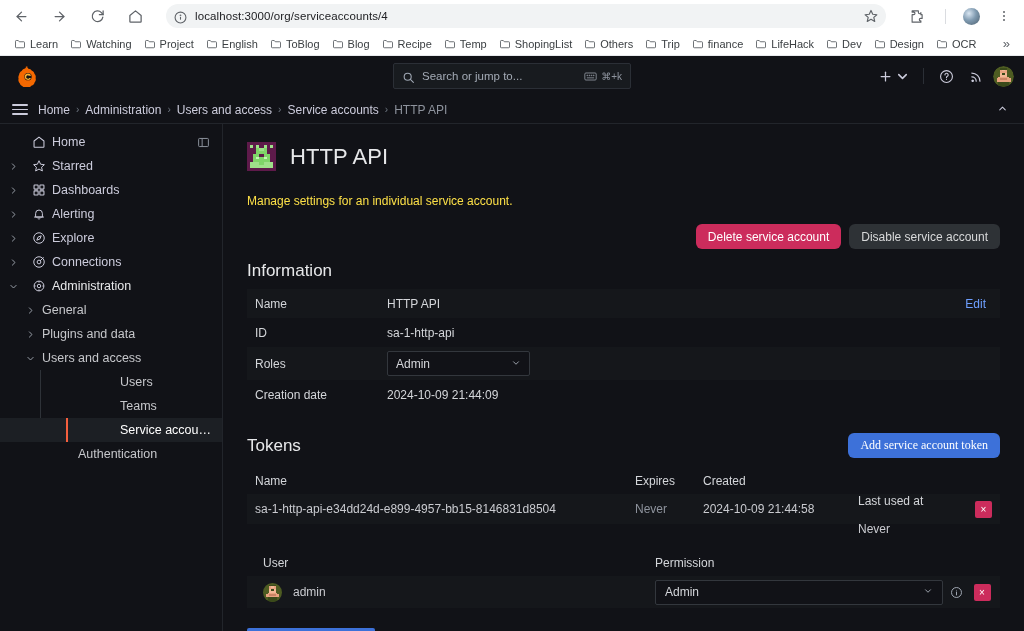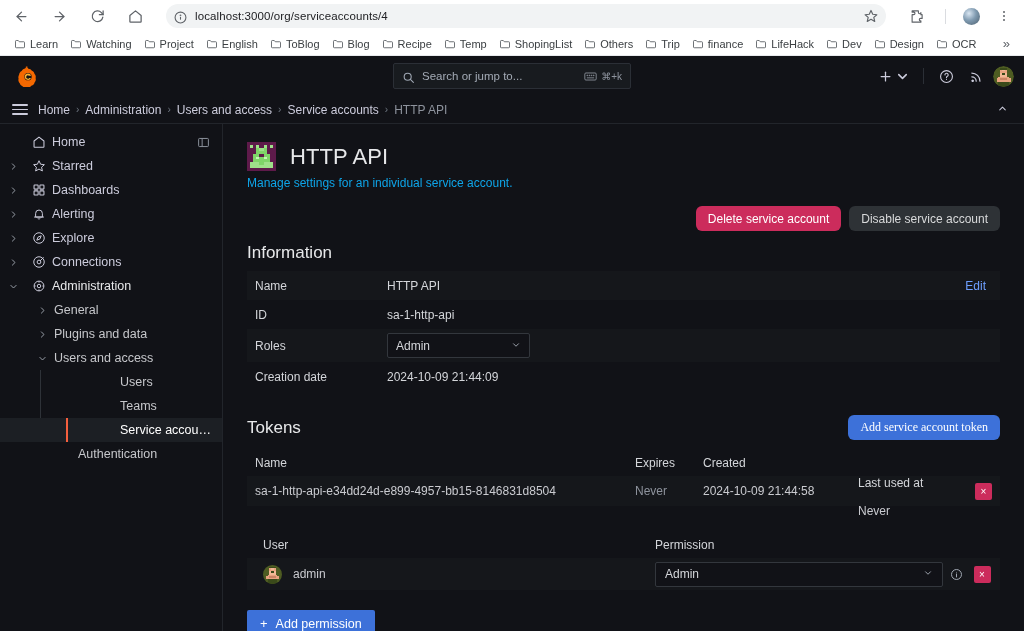--- a/index.html
+++ b/index.html
@@ -128,21 +128,21 @@
     width: 26px; flex: 0 0 26px; display: flex; align-items: center; justify-content: center;
     color: #ccccdc;
   }
   .nav-ic svg { width: 14px; height: 14px; }
   .nav-label { flex: 1 1 auto; white-space: nowrap; overflow: hidden; text-overflow: ellipsis; }
   .nav-row.section > .nav-label { color: #e7e8ea; }
   .dock-btn { width: 22px; height: 22px; display: flex; align-items: center; justify-content: center; color: #8e949e; }
   .dock-btn svg { width: 13px; height: 13px; }
 
   .nav-sub { }
-  .nav-row.l1 { padding-left: 30px; font-size: 12.5px; color: #c6c7cb; }
+  .nav-row.l1 { padding-left: 18px; font-size: 12.5px; color: #c6c7cb; }
   .nav-row.l1 .chev { width: 24px; flex: 0 0 24px; }
   .nav-row.l2 {
     padding-left: 120px; font-size: 12.5px; color: #c6c7cb;
     position: relative;
   }
   .nav-row.l2::before {
     content: ""; position: absolute; left: 40px; top: 0; bottom: 0;
     width: 1px; background: #2e3238;
   }
   .nav-row.l2.active {
@@ -152,21 +152,21 @@
   .nav-row.l1.nochild { padding-left: 78px; }
 
   
   .g-main {
     flex: 1 1 auto; background: #111217; overflow: hidden;
     padding: 18px 24px 0 24px;
   }
   .page-head { display: flex; align-items: center; gap: 14px; }
   .page-ava { width: 29px; height: 29px; flex: 0 0 29px; display: block; }
   .page-title { font-size: 22px; font-weight: 500; color: #e7e8ea; letter-spacing: .1px; }
-  .page-sub { font-size: 12px; color: #0ea5e9; margin-top: 5px; }
+  .page-sub { font-size: 12px; color: #fde047; margin-top: 23px; }
 
   .btn-row { display: flex; justify-content: flex-end; gap: 8px; margin-top: 16px; }
   .btn {
     height: 25px; border-radius: 6px; font-size: 12px;
     display: inline-flex; align-items: center; justify-content: center;
     padding: 0 12px; white-space: nowrap; border: none;
     font-family: "Liberation Sans", sans-serif;
   }
   .btn-danger { background: #cc2c5c; color: #fff; }
   .btn-secondary { background: #2e3236; color: #d8d9da; }

